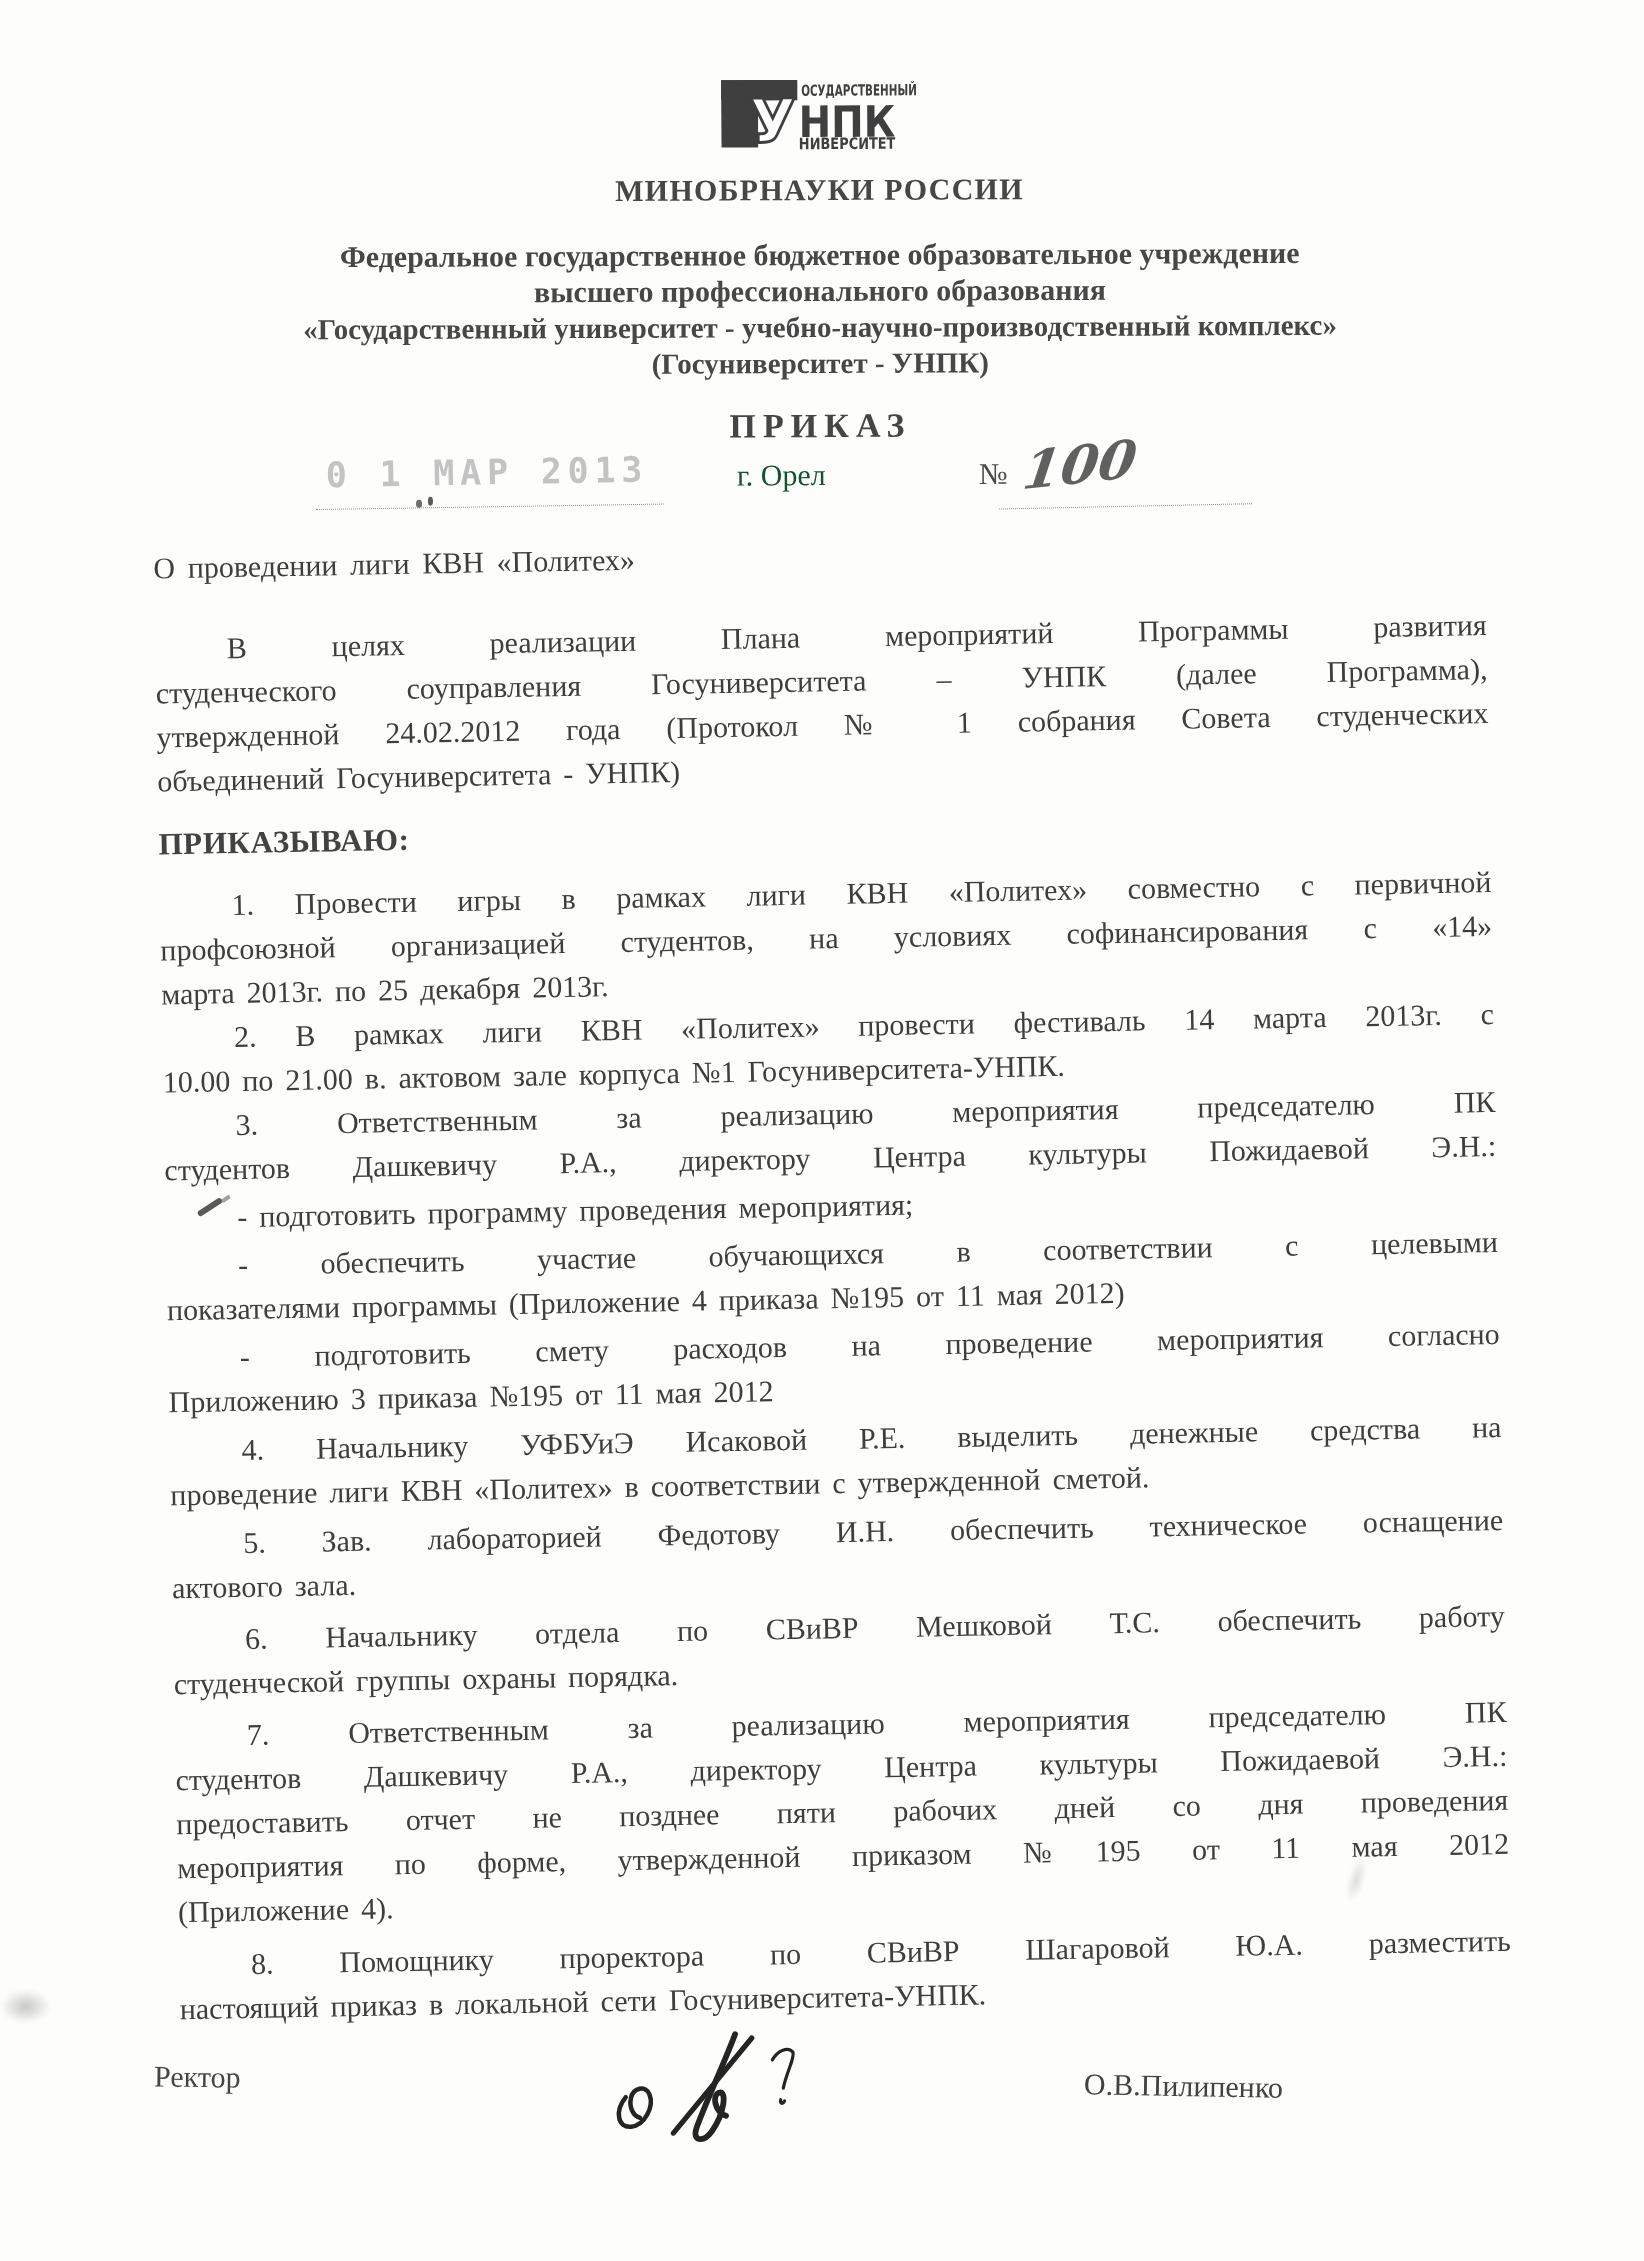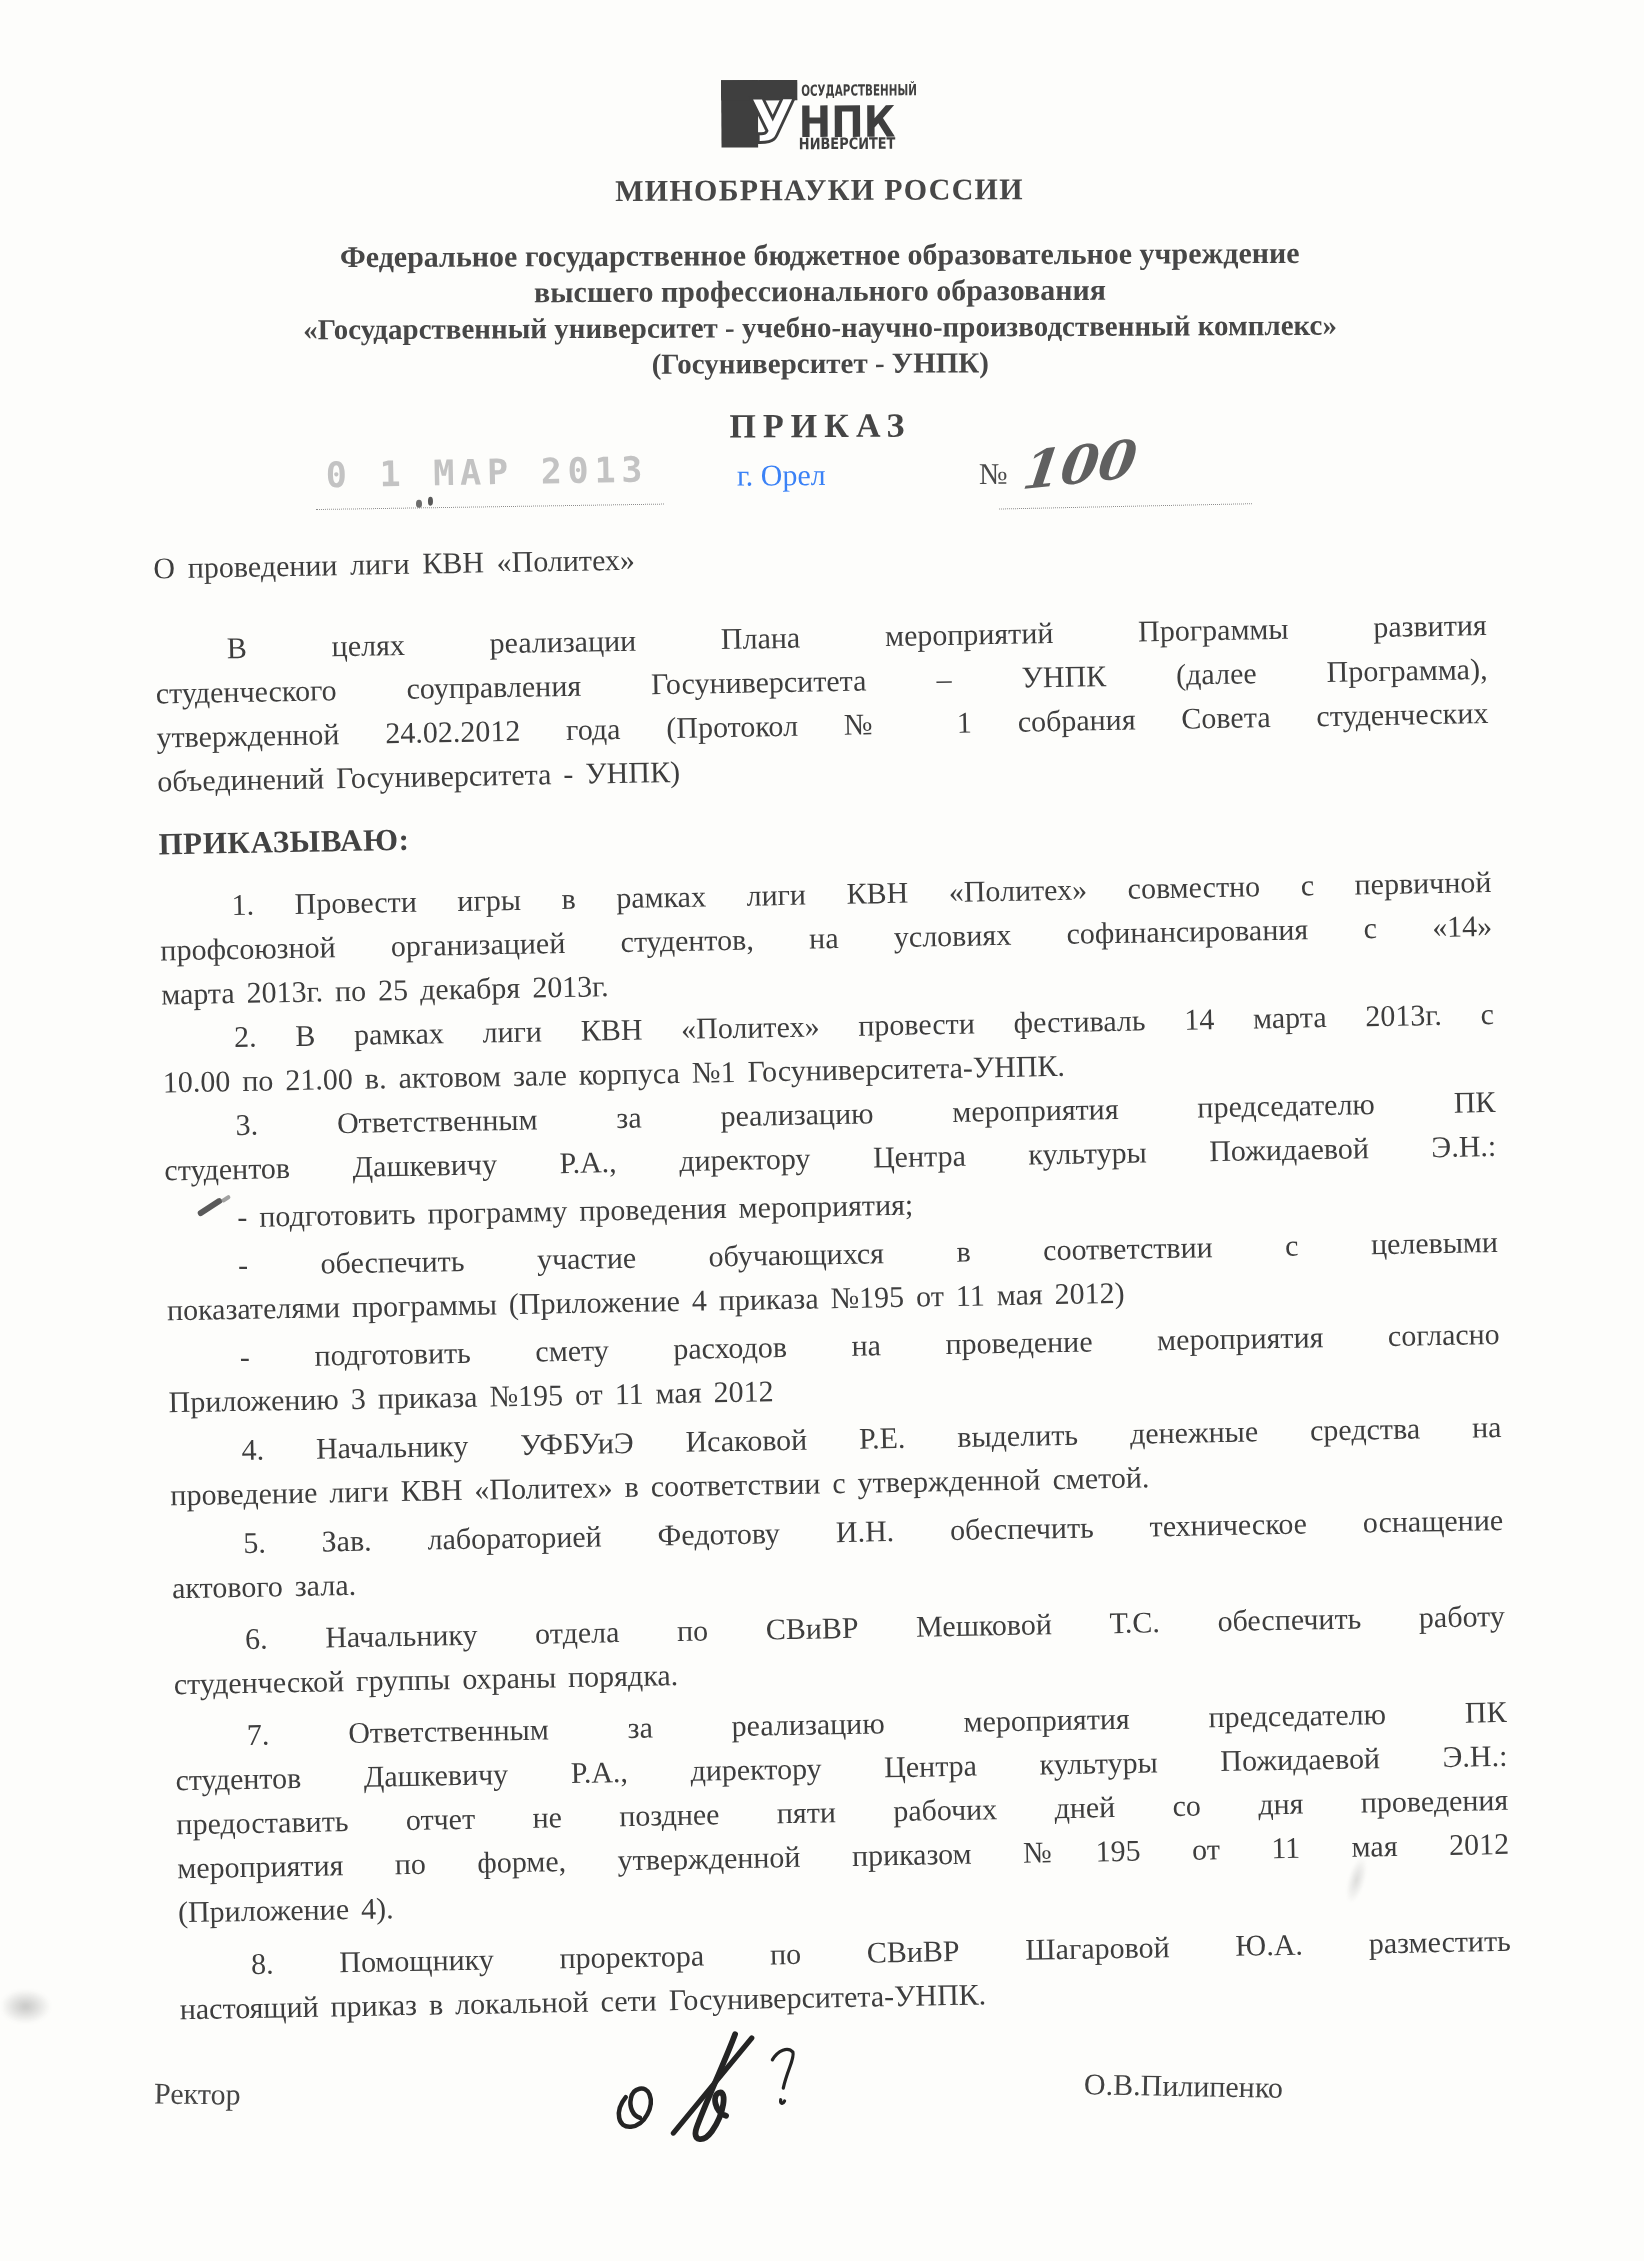--- a/index.html
+++ b/index.html
@@ -25,21 +25,21 @@
   .date-row { position:relative; height:106px; margin-top:3.9px; font-size:30px; transform:rotate(-0.4deg); }
   .stamp {
     position:absolute; left:173px; top:1.3px;
     font-family:"DejaVu Sans Mono", monospace; font-weight:bold;
     font-size:35px; letter-spacing:5.8px; color:#c3c3c3; transform:rotate(-0.6deg);
   }
   .stamp-line { position:absolute; left:163px; top:55px; width:348px; border-bottom:1.9px dotted #8d8d8d; transform:rotate(-0.5deg); }
   .speck { position:absolute; background:#3c3c3c; border-radius:50%; }
   .speck.s1 { left:263px; top:48px; width:5.8px; height:7.7px; opacity:.75; }
   .speck.s2 { left:275px; top:45px; width:5.2px; height:9px; opacity:.85; }
-  .place { position:absolute; left:584px; top:9px; color:#3b82f6; }
+  .place { position:absolute; left:584px; top:9px; color:#14532d; }
   .number-label { position:absolute; left:826px; top:9px; color:#4a4a4a; }
   .number-value {
     position:absolute; left:872px; top:-14px;
     font-family:"DejaVu Serif", serif; font-style:italic; font-weight:bold;
     font-size:53px; color:#606060; transform:skewX(-14deg) rotate(-6deg);
   }
   .number-line { position:absolute; left:846px; top:59px; width:253px; border-bottom:1.9px dotted #8d8d8d; transform:rotate(-0.8deg); }
 
   
   .doc-body {
@@ -51,21 +51,21 @@
   .ll { text-align:left; word-spacing:4.5px; }
   .ind { text-indent:72px; }
   .subject { word-spacing:5.2px; }
   .par-intro { margin-top:37px; }
   .par-prikaz { margin-top:19.3px; font-weight:bold; font-size:31px; letter-spacing:0.6px; color:#424242; }
   .par-item { margin-top:0; }
   .mt6 { margin-top:3.9px; } .mt8 { margin-top:5.2px; } .mt12 { margin-top:7.7px; } .mt14 { margin-top:9px; }
 
   
   .sig-row { position:absolute; left:153px; top:2032px; width:1332px; height:135px; font-size:30px; }
-  .sig-role { position:absolute; left:1.3px; top:45px; color:#454545; transform:rotate(0.6deg); }
+  .sig-role { position:absolute; left:1.3px; top:28px; color:#454545; transform:rotate(0.6deg); }
   .sig-scribble { position:absolute; left:444px; top:-11.6px; width:226px; height:135px; }
   .sig-name { position:absolute; left:931px; top:37px; color:#424242; transform:rotate(1.0deg); word-spacing:1.3px; }
 
   
   .pen-check { position:absolute; left:191px; top:1194px; width:45px; height:32px; transform:rotate(-1deg); }
   .pen-check .stroke1 { position:absolute; left:5.2px; top:10.3px; width:28px; height:5.8px; background:#5a5a5a; border-radius:3.2px; transform:rotate(-32deg); }
   .pen-check .stroke2 { position:absolute; left:30px; top:2.6px; width:10.3px; height:3.9px; background:#8a8a8a; border-radius:2.6px; transform:rotate(-32deg); opacity:.8; }
   .smudge-bl { position:absolute; left:2.6px; top:1988px; width:50px; height:37px;
     background:radial-gradient(ellipse at 45% 50%, rgba(70,70,70,.55), rgba(70,70,70,0) 65%);
     filter:blur(1.9px); opacity:.55; }

